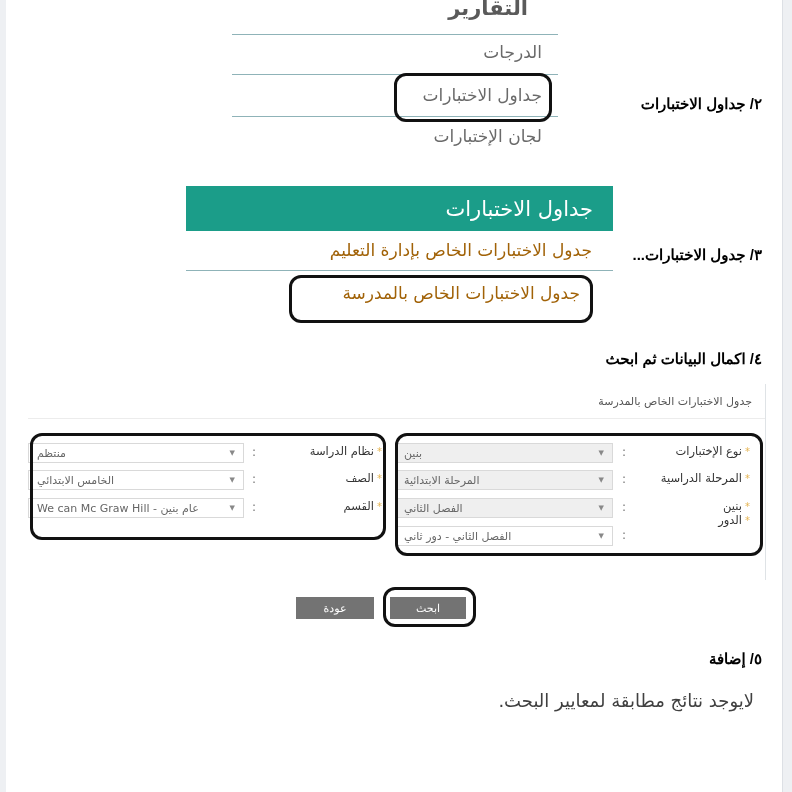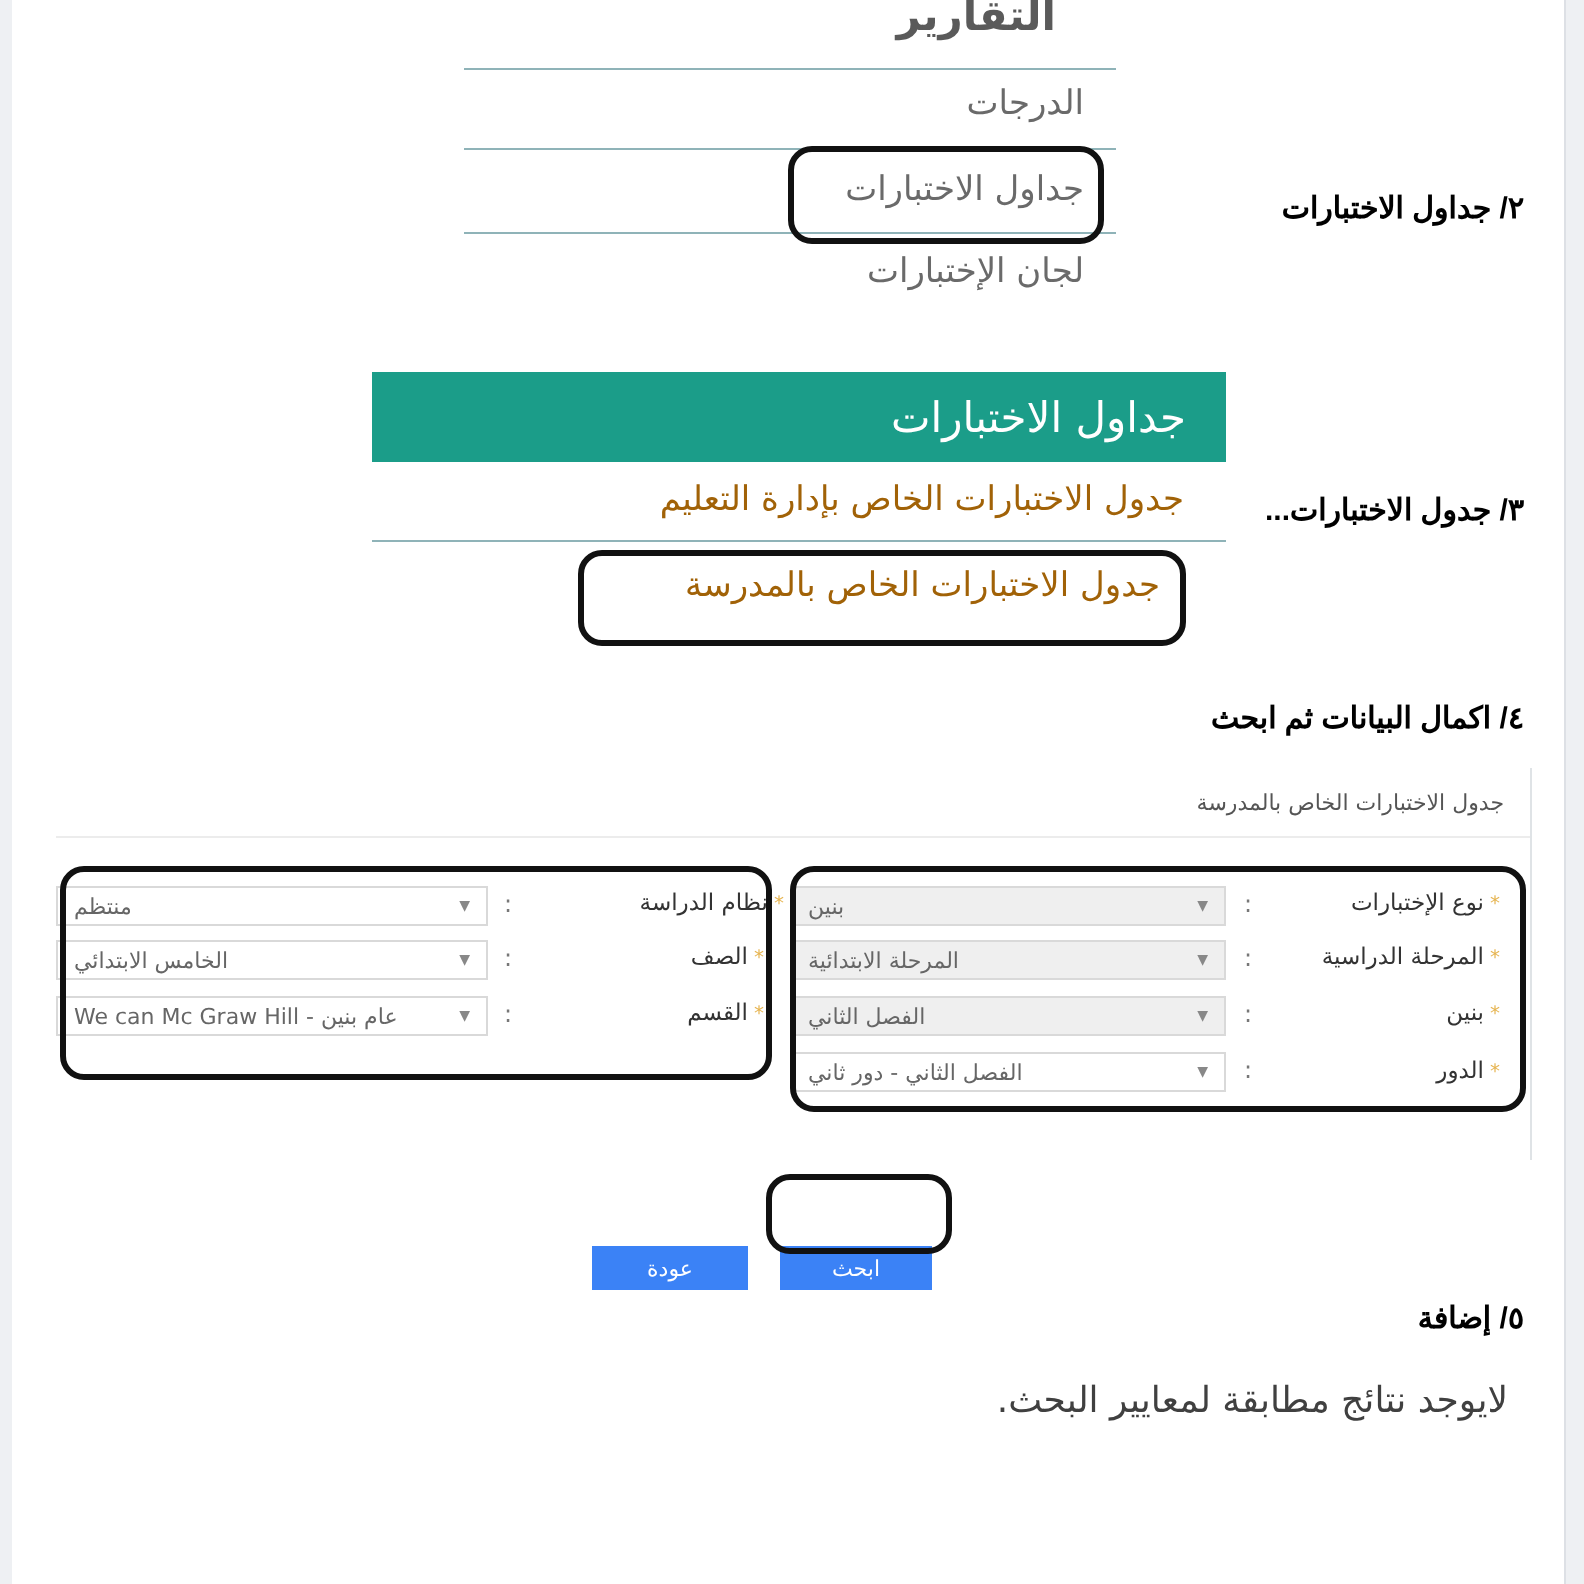--- a/index.html
+++ b/index.html
@@ -31,21 +31,21 @@
 
     .field-label { position: absolute; font-size: 11.5px; color: #333; white-space: nowrap; }
     .star { color: #e6b450; margin-left: 3px; font-size: 10px; }
     .colon { position: absolute; font-size: 12px; color: #777; }
     .select { position: absolute; height: 20px; border: 1px solid #d9d9d9; font-size: 11px; color: #666; display: flex; align-items: center; justify-content: space-between; padding: 0 8px; }
     .select.gray { background: #efefef; }
     .select.white { background: #ffffff; }
     .select .val { white-space: nowrap; text-align: center; }
     .select .caret { font-size: 7px; color: #888; }
 
-    .btn { position: absolute; height: 22px; background: #3b82f6; color: #fff; font-size: 11px; display: flex; align-items: center; justify-content: center; border: none; margin-top: 26px; }
+    .btn { position: absolute; height: 22px; background: #737373; color: #fff; font-size: 11px; display: flex; align-items: center; justify-content: center; border: none; }
 
     .no-results { position: absolute; right: 38px; top: 690px; font-size: 18px; color: #404040; white-space: nowrap; }
   </style>
 </head>
 <body>
 
 <div class="right-rail"></div>
 <div class="left-rail"></div>
 
 <div class="menu1">
@@ -88,29 +88,29 @@
   <span class="val">المرحلة الابتدائية</span>
 </div>
 
 <div class="field-label" style="right:42px; top:499px;"><span class="star">*</span><span>بنين</span></div>
 <div class="colon" style="left:622px; top:500px;">:</div>
 <div class="select gray" style="left:395px; top:498px; width:218px;">
   <span class="caret">▼</span>
   <span class="val">الفصل الثاني</span>
 </div>
 
-<div class="field-label" style="right:42px; top:528px;"><span class="star">*</span><span>الدور</span></div>
+<div class="field-label" style="right:42px; top:513px;"><span class="star">*</span><span>الدور</span></div>
 <div class="colon" style="left:622px; top:528px;">:</div>
 <div class="select white" style="left:395px; top:526px; width:218px;">
   <span class="caret">▼</span>
   <span class="val">الفصل الثاني - دور ثاني</span>
 </div>
 <div class="highlight" style="left:395px; top:433px; width:368px; height:123px;"></div>
 
-<div class="field-label" style="right:400px; top:444px;"><span class="star">*</span><span>نظام الدراسة</span></div>
+<div class="field-label" style="right:410px; top:444px;"><span class="star">*</span><span>نظام الدراسة</span></div>
 <div class="colon" style="left:252px; top:445px;">:</div>
 <div class="select white" style="left:28px; top:443px; width:216px;">
   <span class="caret">▼</span>
   <span class="val">منتظم</span>
 </div>
 
 <div class="field-label" style="right:410px; top:471px;"><span class="star">*</span><span>الصف</span></div>
 <div class="colon" style="left:252px; top:472px;">:</div>
 <div class="select white" style="left:28px; top:470px; width:216px;">
   <span class="caret">▼</span>

